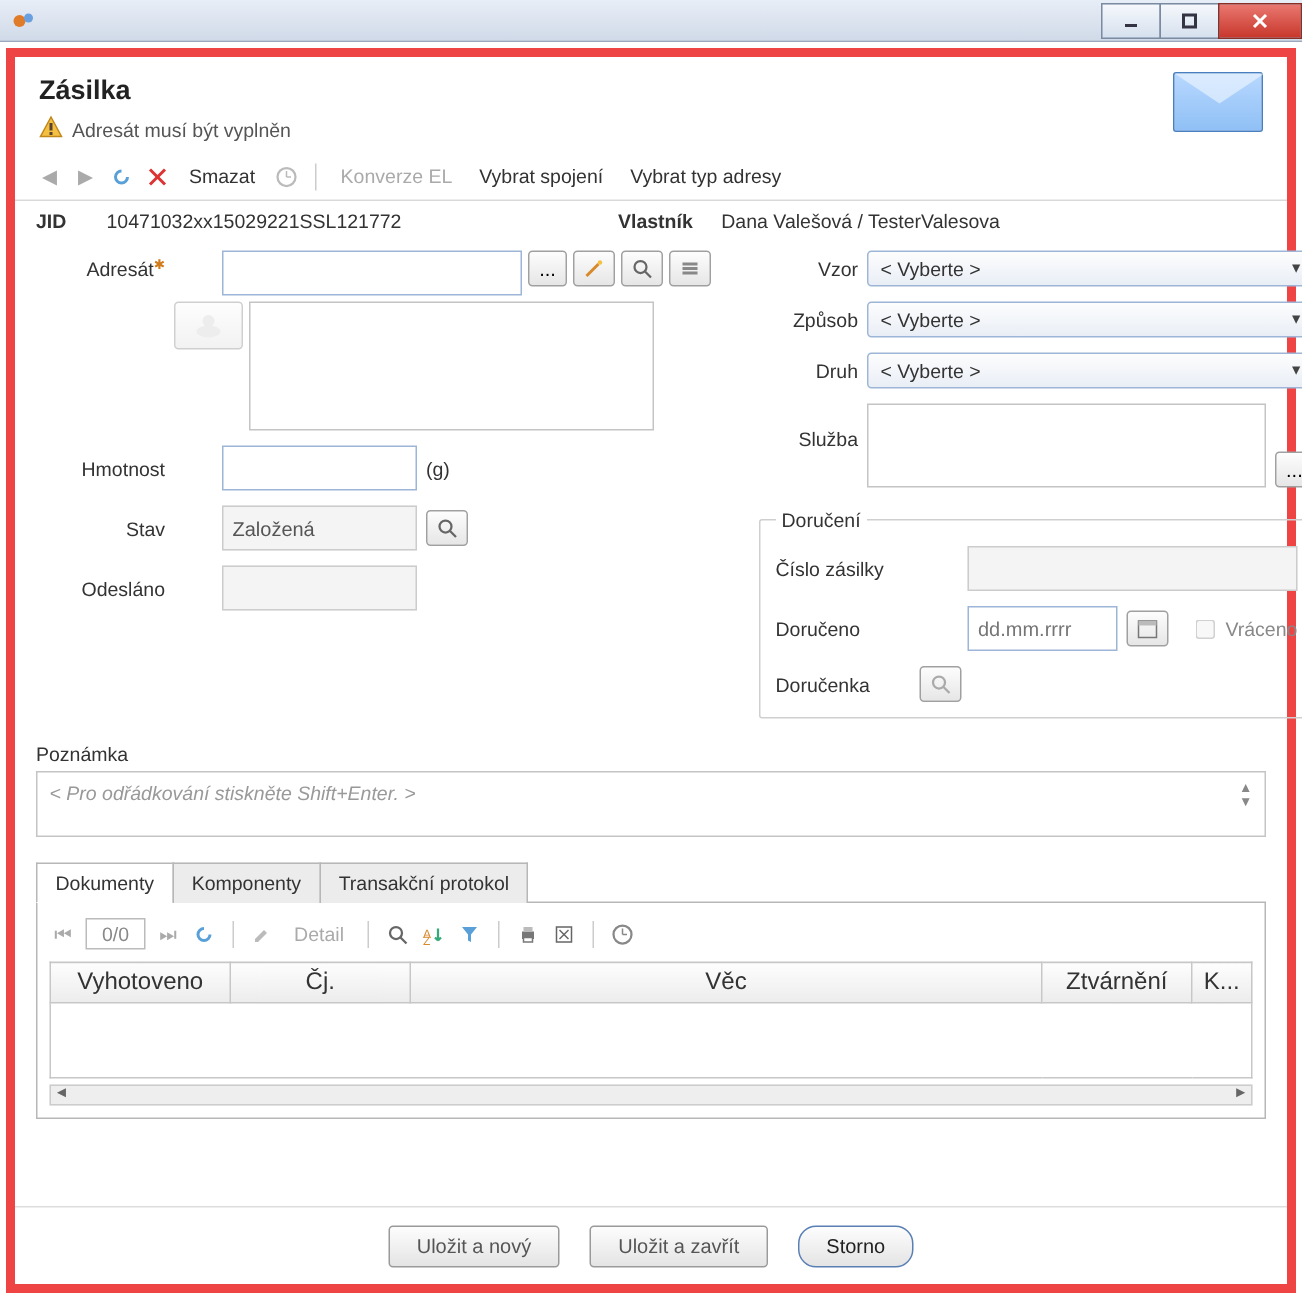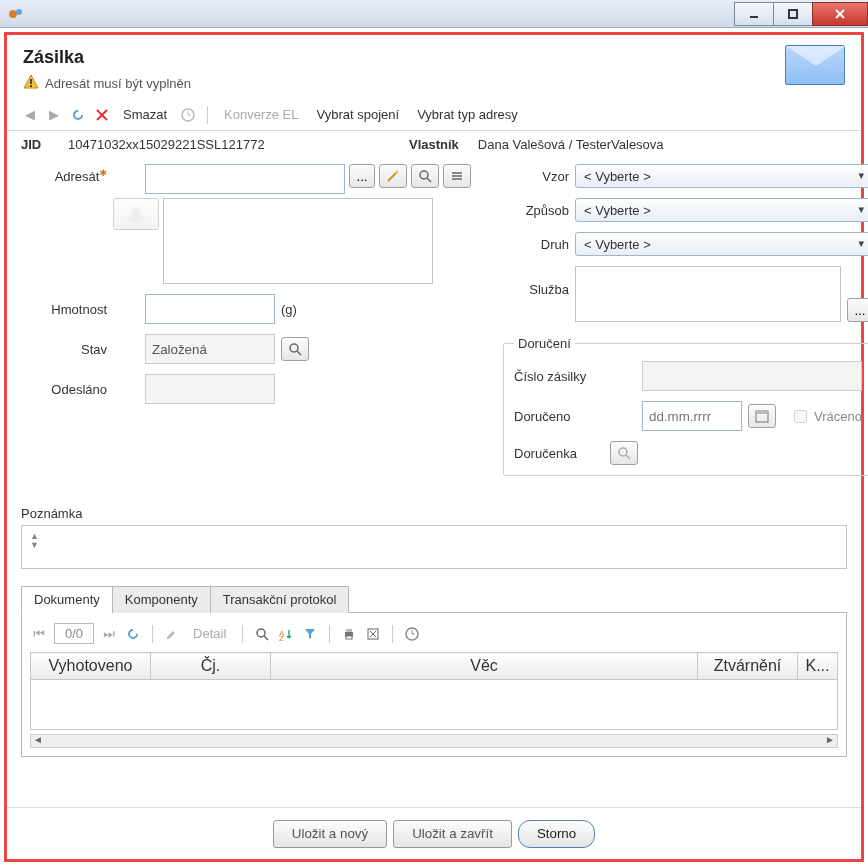--- a/index.html
+++ b/index.html
@@ -32,21 +32,21 @@
     background: linear-gradient(to bottom, #f5f8fc, #d6e0ee);
     margin-left: -1px;
   }
   .win-close {
     width: 56px;
     background: linear-gradient(to bottom, #e97870, #c8372c);
     border-color: #8a2e26;
     color: #fff;
   }
   .outer {
-    border: 3px solid #ef4444;
+    border: 6px solid #ef4444;
     margin: 4px;
     height: 830px;
     position: relative;
     background: #fff;
   }
   .header-area {
     padding: 12px 16px 6px 16px;
     display: flex;
     justify-content: space-between;
     align-items: flex-start;
@@ -138,21 +138,21 @@
     position: absolute; right: 8px; top: 4px; color: #444; font-size: 11px;
   }
   fieldset.group {
     border: 1px solid #cfcfcf;
     border-radius: 2px;
     padding: 10px 10px 10px 10px;
     margin: 4px 0 0 0;
   }
   fieldset.group legend { padding: 0 4px; color: #333; }
   .note-area {
-    margin: 24px 14px 0 14px;
+    margin: 10px 14px 0 14px;
   }
   .note-box {
     border: 1px solid #c4c4c4; background: #fff;
     height: 44px; padding: 6px 8px;
     color: #999; font-style: italic;
     display: flex; justify-content: space-between;
   }
   .spinner-arrows { display: flex; flex-direction: column; color: #888; font-size: 9px; line-height: 9px;}
   .tabs {
     margin: 16px 14px 0 14px;
@@ -205,21 +205,21 @@
     background: #eee; border: 1px solid #ccc;
     position: relative;
   }
   .grid-scroll::before, .grid-scroll::after {
     content: "◄"; position: absolute; left: 2px; top: -1px; font-size: 10px; color: #666;
   }
   .grid-scroll::after { content: "►"; left: auto; right: 2px; }
   .footer {
     position: absolute; left: 0; right: 0; bottom: 0;
     height: 52px;
-    display: flex; align-items: center; justify-content: center; gap: 6px;
+    display: flex; align-items: center; justify-content: center; gap: 20px;
     border-top: 1px solid #ddd;
     background: #fff;
   }
   .btn {
     height: 28px; padding: 0 18px;
     border: 1px solid #9a9a9a;
     background: linear-gradient(to bottom, #fdfdfd, #e4e4e4);
     border-radius: 3px;
     color: #555;
   }
@@ -441,20 +441,21 @@
               </svg>
           </button>
         </div>
       </fieldset>
     </div>
   </div>
 
   <div class="note-area">
     <div style="margin-bottom:4px;">Poznámka</div>
     <div class="note-box">
+      <span>&lt; Pro odřádkování stiskněte Shift+Enter. &gt;</span>
       <span class="spinner-arrows">
           <span>▲</span>
           <span>▼</span>
         </span>
     </div>
   </div>
 
   <div class="tabs">
     <div class="tab active">Dokumenty</div>
     <div class="tab">Komponenty</div>

